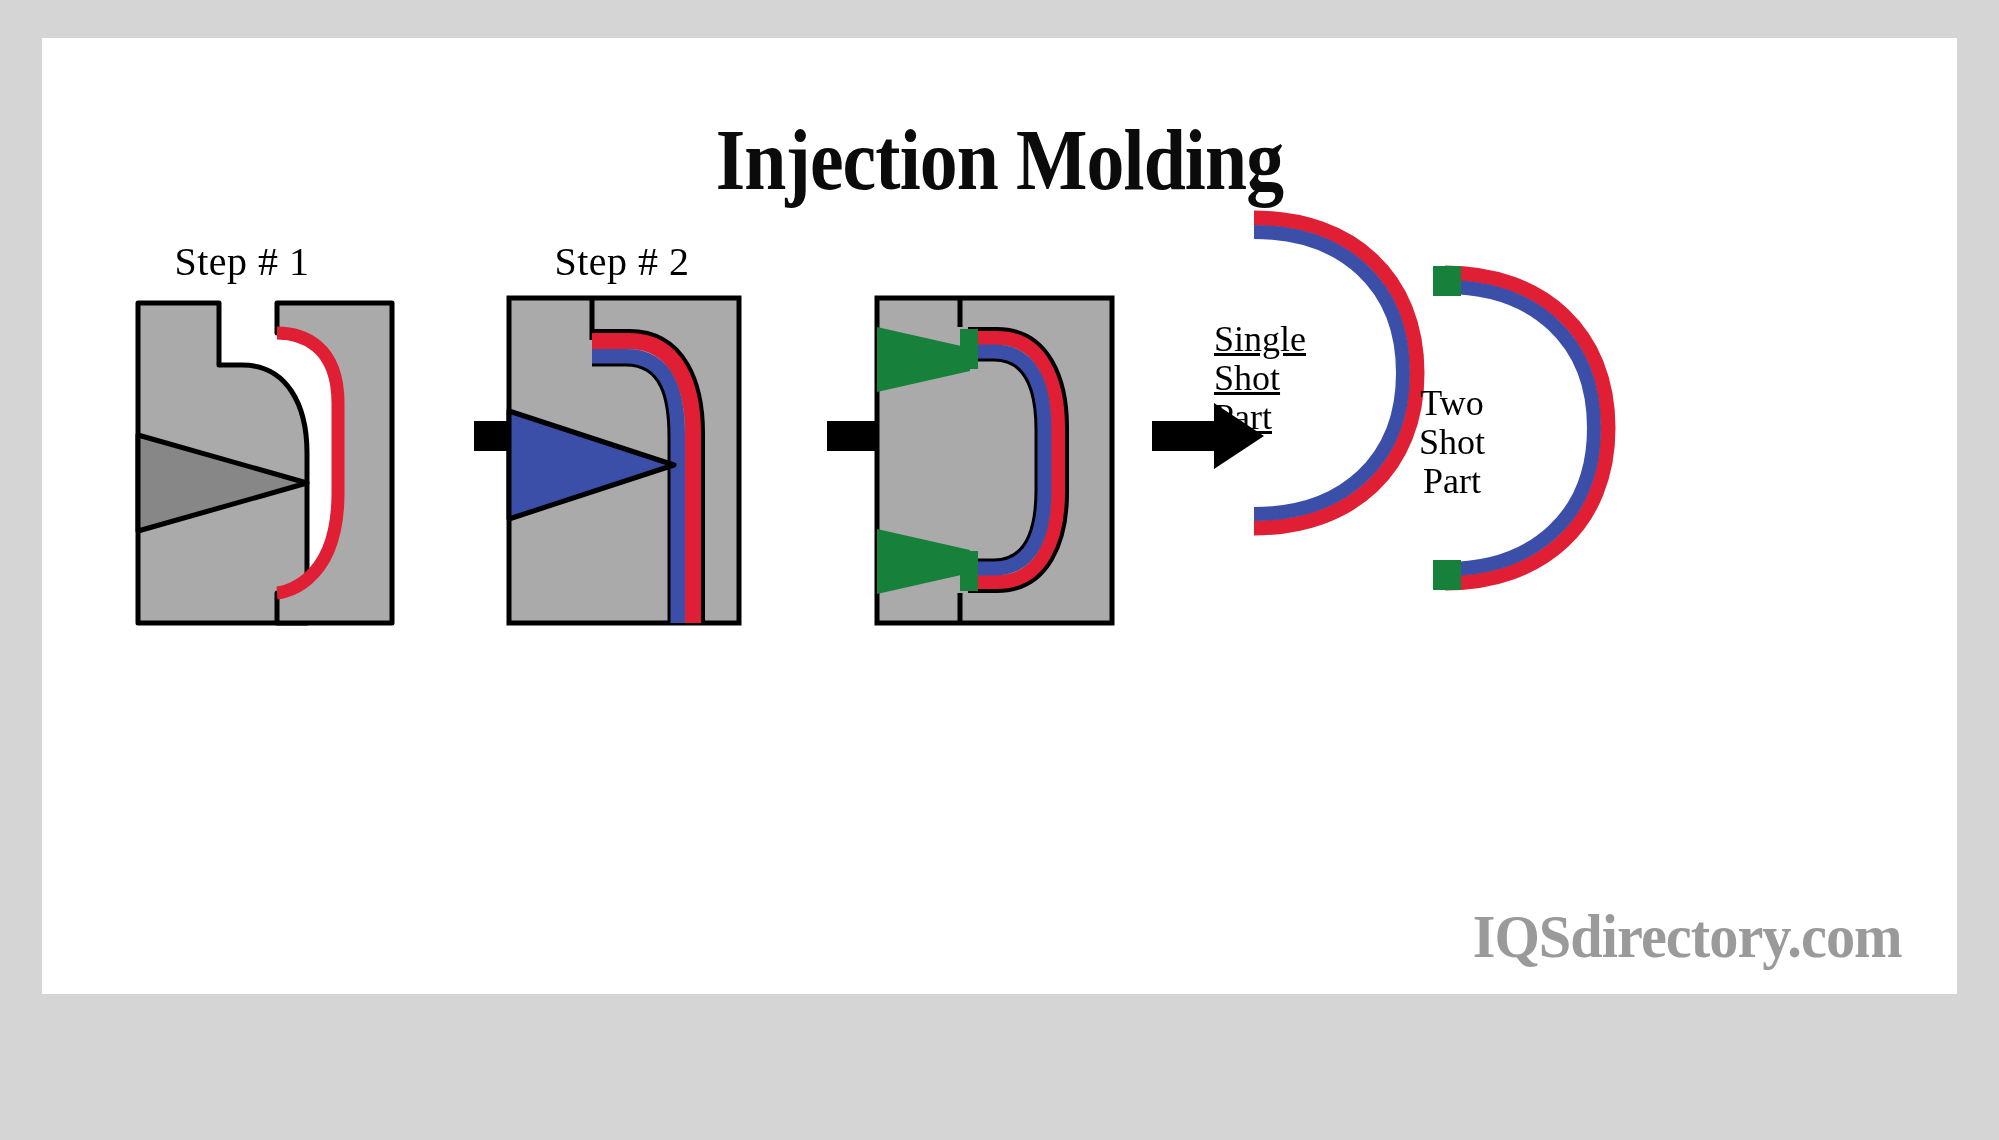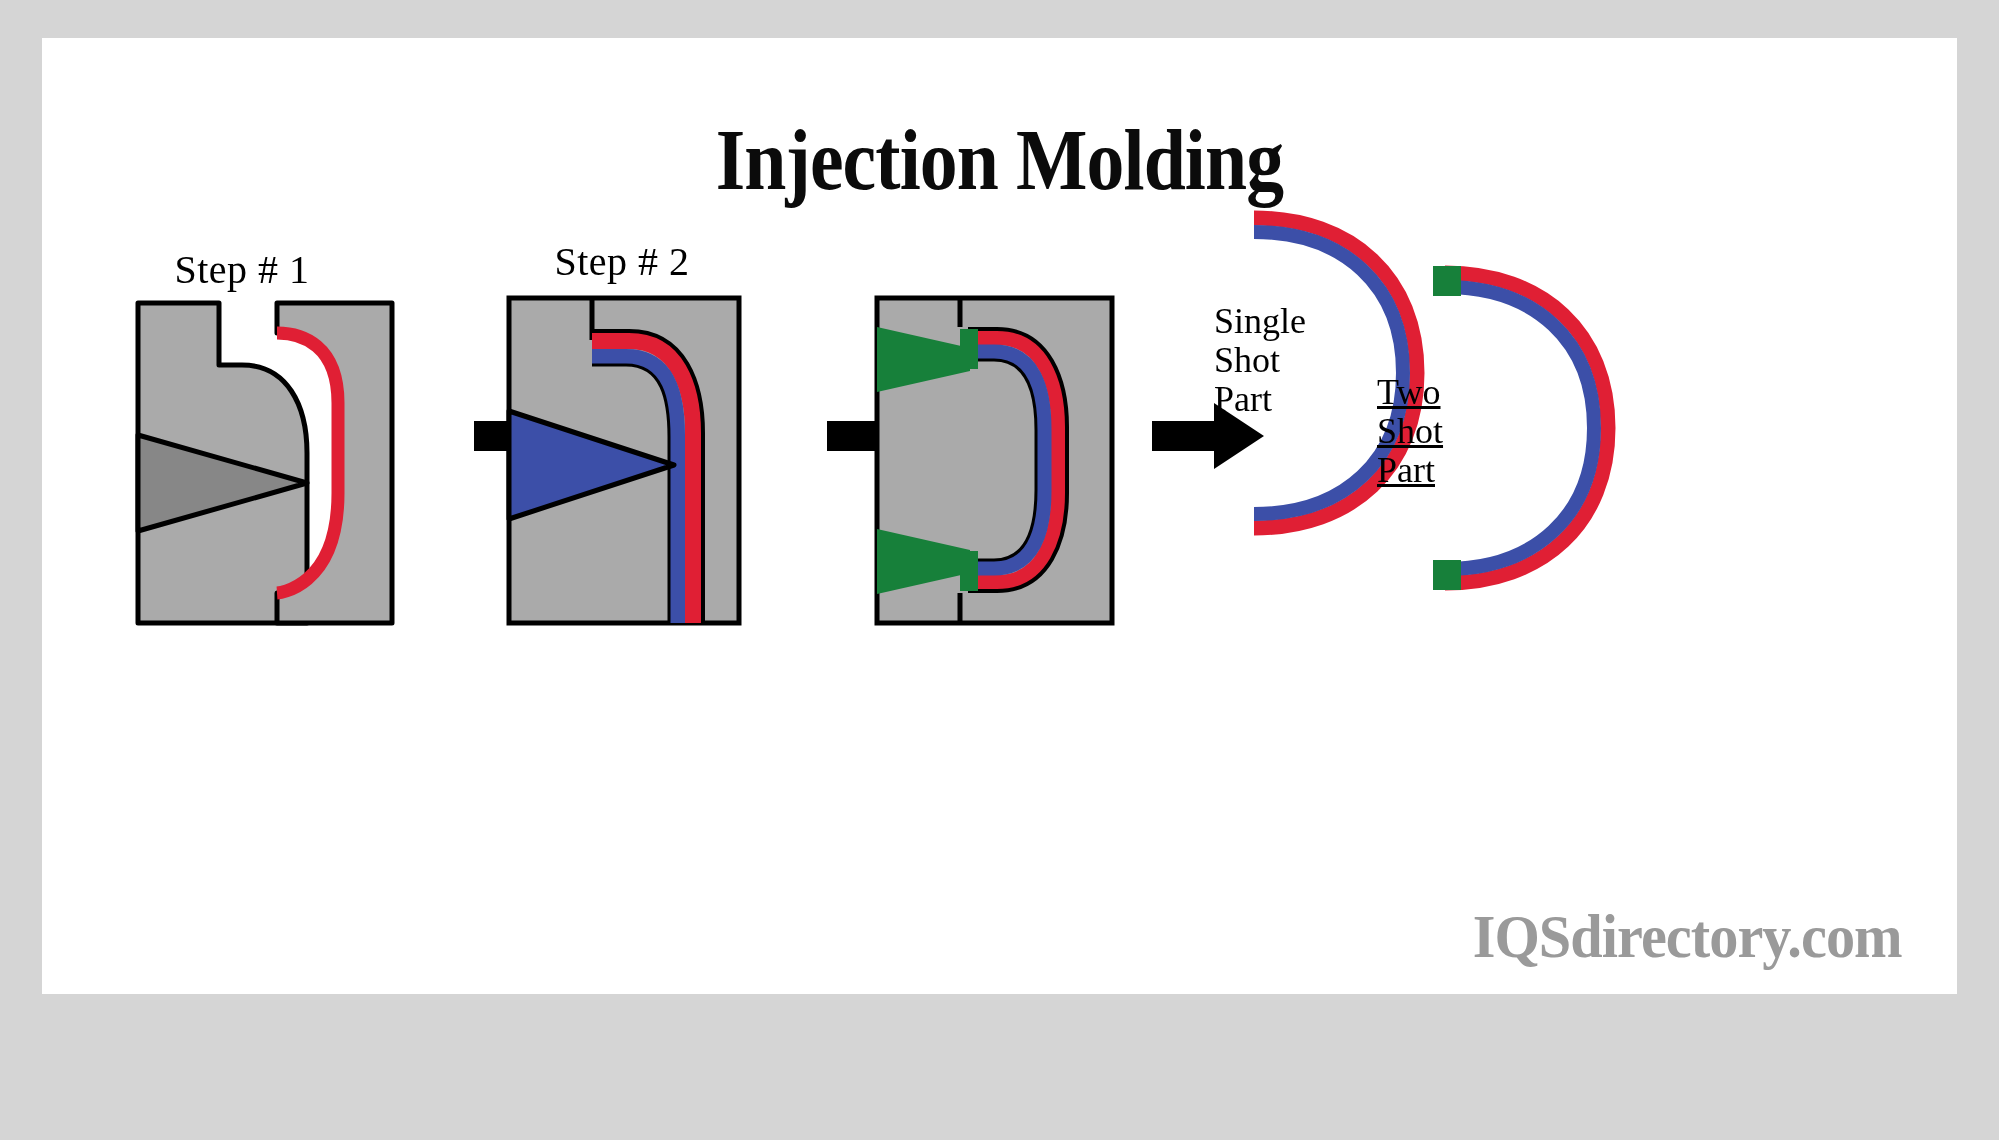--- a/index.html
+++ b/index.html
@@ -64,21 +64,21 @@
   }
   svg{position:absolute;left:0;top:0;overflow:visible;}
 </style>
 </head>
 <body>
 
 <div id="frame">
 
   <div id="page-title">Injection Molding</div>
 
-  <div class="step-title" style="left:60px;top:208px;width:280px;">Step # 1</div>
+  <div class="step-title" style="left:60px;top:200px;width:280px;">Step # 1</div>
 
   <svg width="330" height="360" style="left:60px;top:255px;">
 
     <path d="M 36 10 L 117 10 L 117 72 L 140 72
          C 185 72, 205 112, 205 160
          L 205 330 L 36 330 Z" fill="#aaaaaa" stroke="#000000" stroke-width="5" stroke-linejoin="round"></path>
 
     <path d="M 36 142 L 205 190 L 36 238 Z" fill="#878787" stroke="#000000" stroke-width="5" stroke-linejoin="round"></path>
 
     <path d="M 175 10 L 290 10 L 290 330 L 175 330 L 175 300
@@ -146,31 +146,31 @@
     <path d="M 0 18 L 62 18 L 62 0 L 112 33 L 62 66 L 62 48 L 0 48 Z" fill="#000000"></path>
   </svg>
 
   <svg width="300" height="330" style="left:1200px;top:170px;">
 
     <path d="M 12 10 C 110 10, 175 70, 175 165 C 175 260, 110 320, 12 320" fill="none" stroke="#e01f34" stroke-width="15" stroke-linecap="butt"></path>
 
     <path d="M 12 24 C 102 24, 161 78, 161 165 C 161 252, 102 306, 12 306" fill="none" stroke="#3c4fa8" stroke-width="14" stroke-linecap="butt"></path>
   </svg>
 
-  <div class="part-label" style="left:1172px;top:264px;width:170px;">Single
+  <div class="part-label" style="left:1172px;top:282px;width:170px;text-decoration:underline;">Single
 Shot
 Part</div>
 
   <svg width="300" height="330" style="left:1385px;top:225px;">
     <path d="M 18 10 C 116 10, 181 70, 181 165 C 181 260, 116 320, 18 320" fill="none" stroke="#e01f34" stroke-width="15" stroke-linecap="butt"></path>
     <path d="M 18 24 C 108 24, 167 78, 167 165 C 167 252, 108 306, 18 306" fill="none" stroke="#3c4fa8" stroke-width="14" stroke-linecap="butt"></path>
     <rect x="6" y="3" width="28" height="30" fill="#17803a"></rect>
     <rect x="6" y="297" width="28" height="30" fill="#17803a"></rect>
   </svg>
 
-  <div class="part-label" style="left:1335px;top:335px;width:150px;text-align:left;text-decoration:underline;">Two
+  <div class="part-label" style="left:1335px;top:346px;width:150px;text-align:center;">Two
 Shot
 Part</div>
 
 
   <div id="watermark">IQSdirectory.com</div>
 
 </div>
 
 </body></html>

